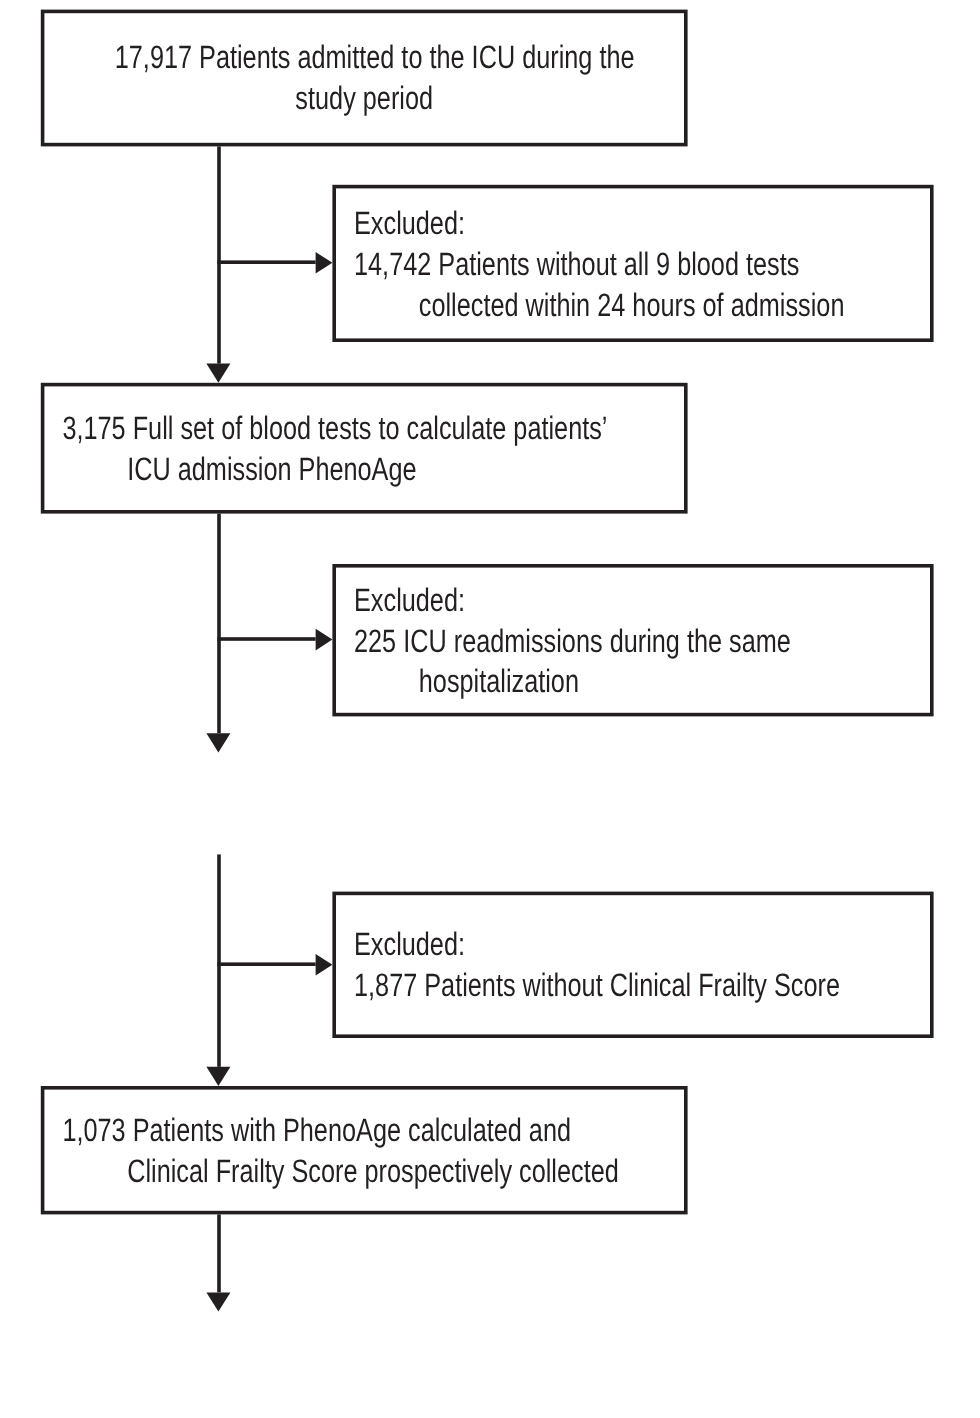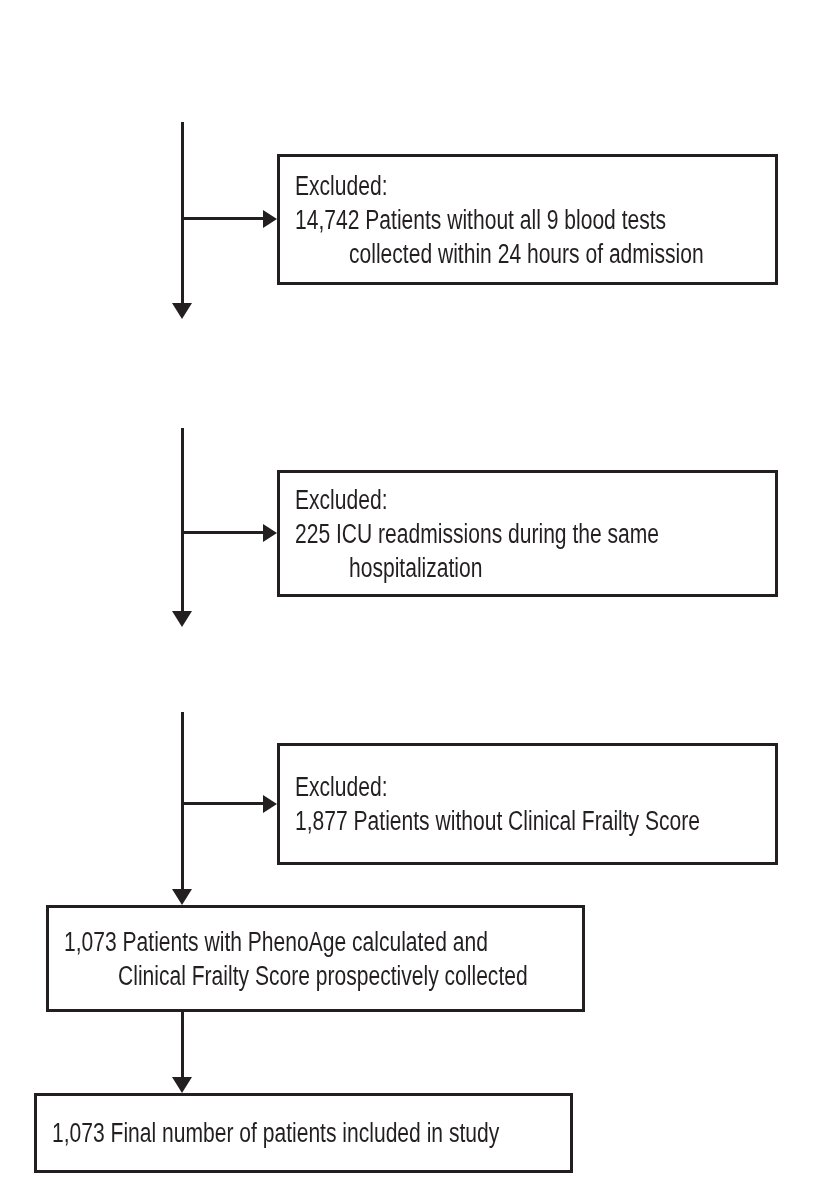--- a/index.html
+++ b/index.html
@@ -70,32 +70,40 @@
     border-top: 9px solid transparent;
     border-bottom: 9px solid transparent;
     border-left: 14px solid #231f20;
   }
 </style>
 </head>
 <body>
 
 <div class="stage">
 
+  <div class="box centered" style="left:34px; top:8px; width:539px; height:114px;">
+    <div class="line">17,917 Patients admitted to the ICU during the</div>
+    <div class="line">study period</div>
+  </div>
 
   <div class="vline" style="left:181px; top:122px; height:181px;"></div>
   <div class="arrow-down" style="left:172px; top:303px;"></div>
   <div class="hline" style="left:181px; top:217px; width:82px;"></div>
   <div class="arrow-right" style="left:263px; top:210px;"></div>
 
   <div class="box" style="left:277px; top:154px; width:501px; height:131px;">
     <div class="line">Excluded:</div>
     <div class="line">14,742 Patients without all 9 blood tests</div>
     <div class="line cont">collected within 24 hours of admission</div>
   </div>
 
+  <div class="box" style="left:34px; top:319px; width:539px; height:109px;">
+    <div class="line">3,175 Full set of blood tests to calculate patients’</div>
+    <div class="line cont">ICU admission PhenoAge</div>
+  </div>
 
   <div class="vline" style="left:181px; top:428px; height:183px;"></div>
   <div class="arrow-down" style="left:172px; top:611px;"></div>
   <div class="hline" style="left:181px; top:531px; width:82px;"></div>
   <div class="arrow-right" style="left:263px; top:524px;"></div>
 
   <div class="box" style="left:277px; top:470px; width:501px; height:127px;">
     <div class="line">Excluded:</div>
     <div class="line">225 ICU readmissions during the same</div>
     <div class="line cont">hospitalization</div>
@@ -105,25 +113,22 @@
   <div class="vline" style="left:181px; top:712px; height:177px;"></div>
   <div class="arrow-down" style="left:172px; top:889px;"></div>
   <div class="hline" style="left:181px; top:802px; width:82px;"></div>
   <div class="arrow-right" style="left:263px; top:795px;"></div>
 
   <div class="box" style="left:277px; top:743px; width:501px; height:122px;">
     <div class="line">Excluded:</div>
     <div class="line">1,877 Patients without Clinical Frailty Score</div>
   </div>
 
-  <div class="box" style="left:46px; top:905px; width:539px; height:107px;">
+  <div class="box" style="left:34px; top:905px; width:539px; height:107px;">
     <div class="line">1,073 Patients with PhenoAge calculated and</div>
     <div class="line cont">Clinical Frailty Score prospectively collected</div>
   </div>
 
   <div class="vline" style="left:181px; top:1012px; height:65px;"></div>
   <div class="arrow-down" style="left:172px; top:1077px;"></div>
 
-  <div class="box" style="left:34px; top:1093px; width:539px; height:80px;">
-    <div class="line">1,073 Final number of patients included in study</div>
-  </div>
 
 </div>
 
 </body></html>

